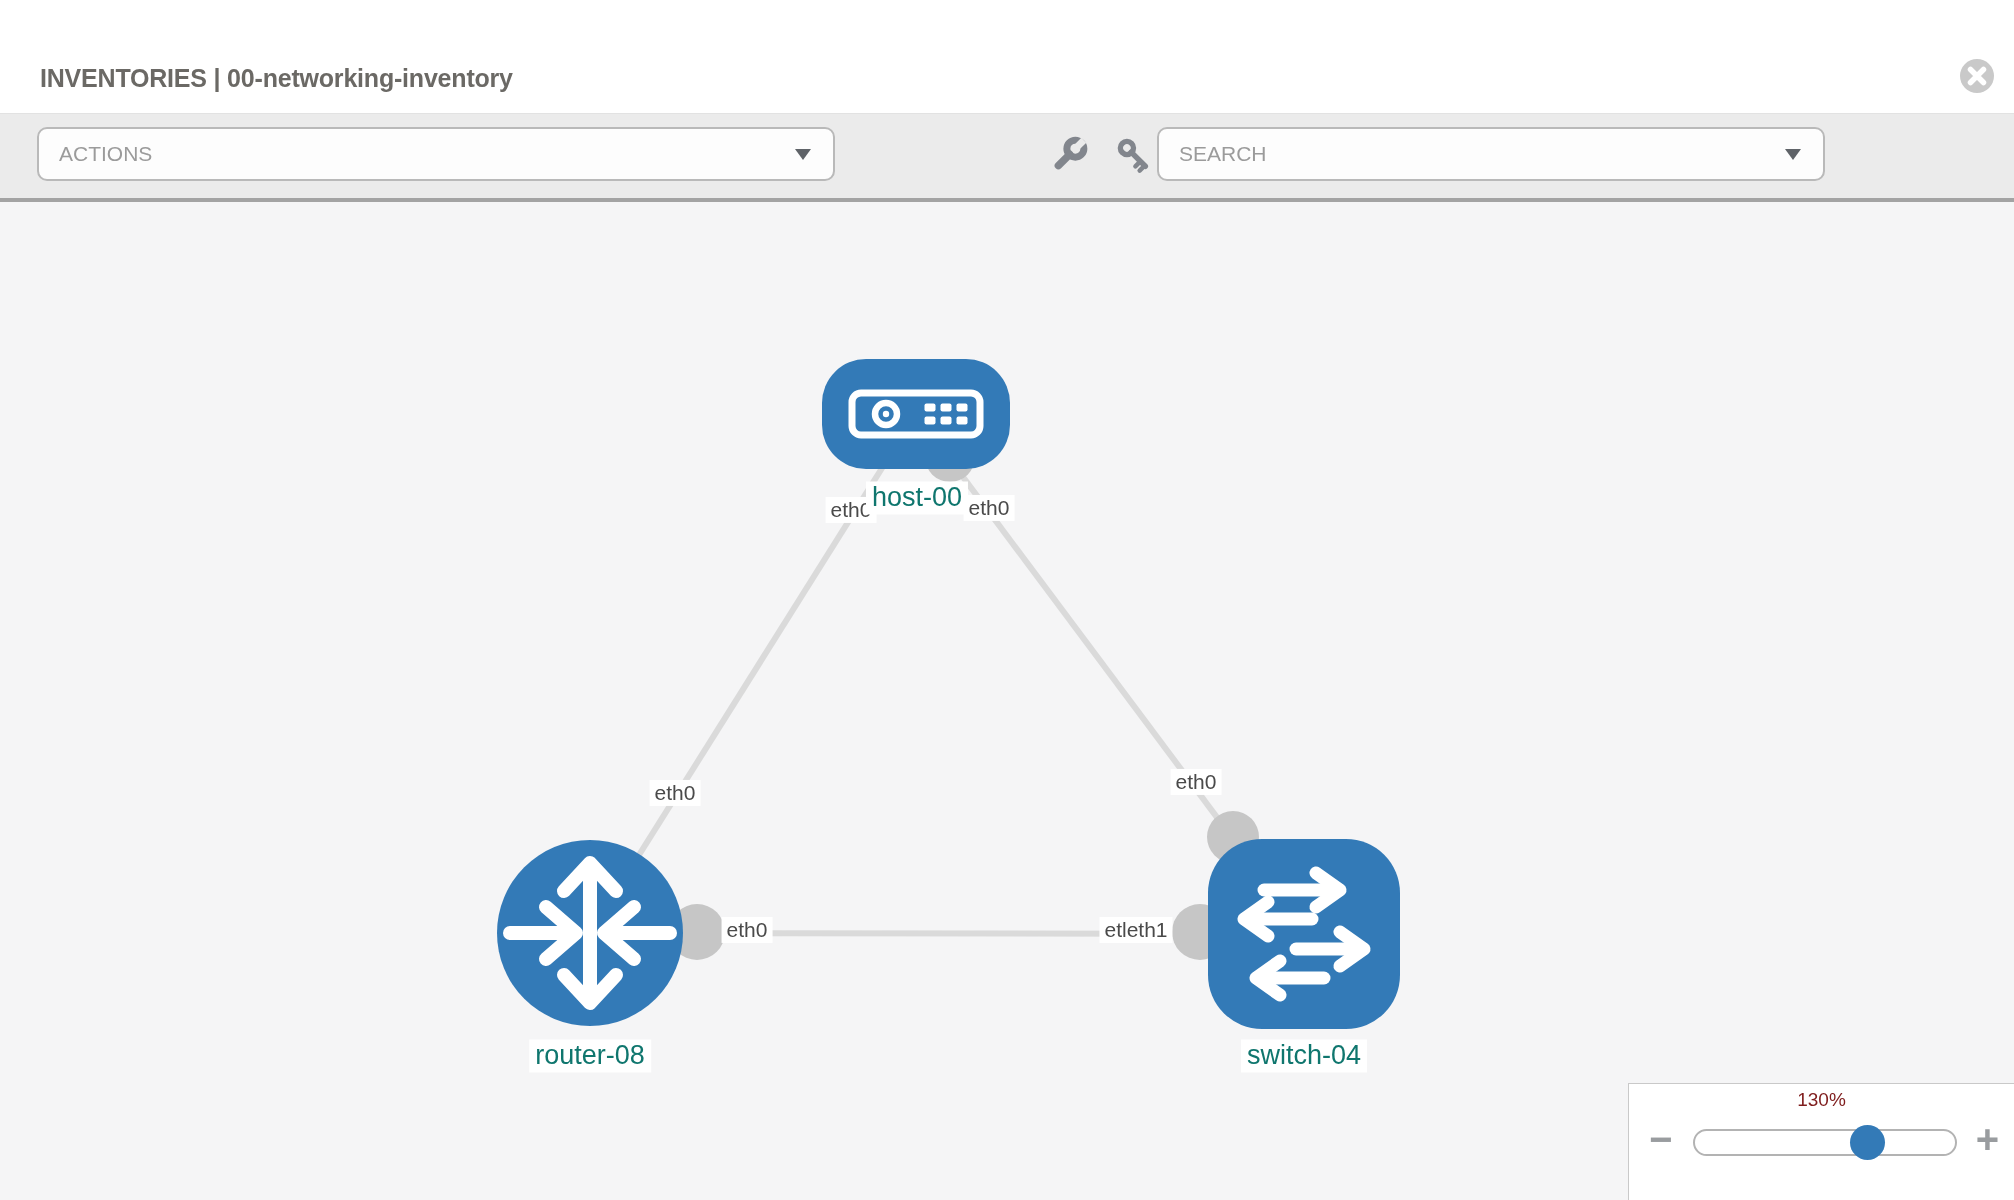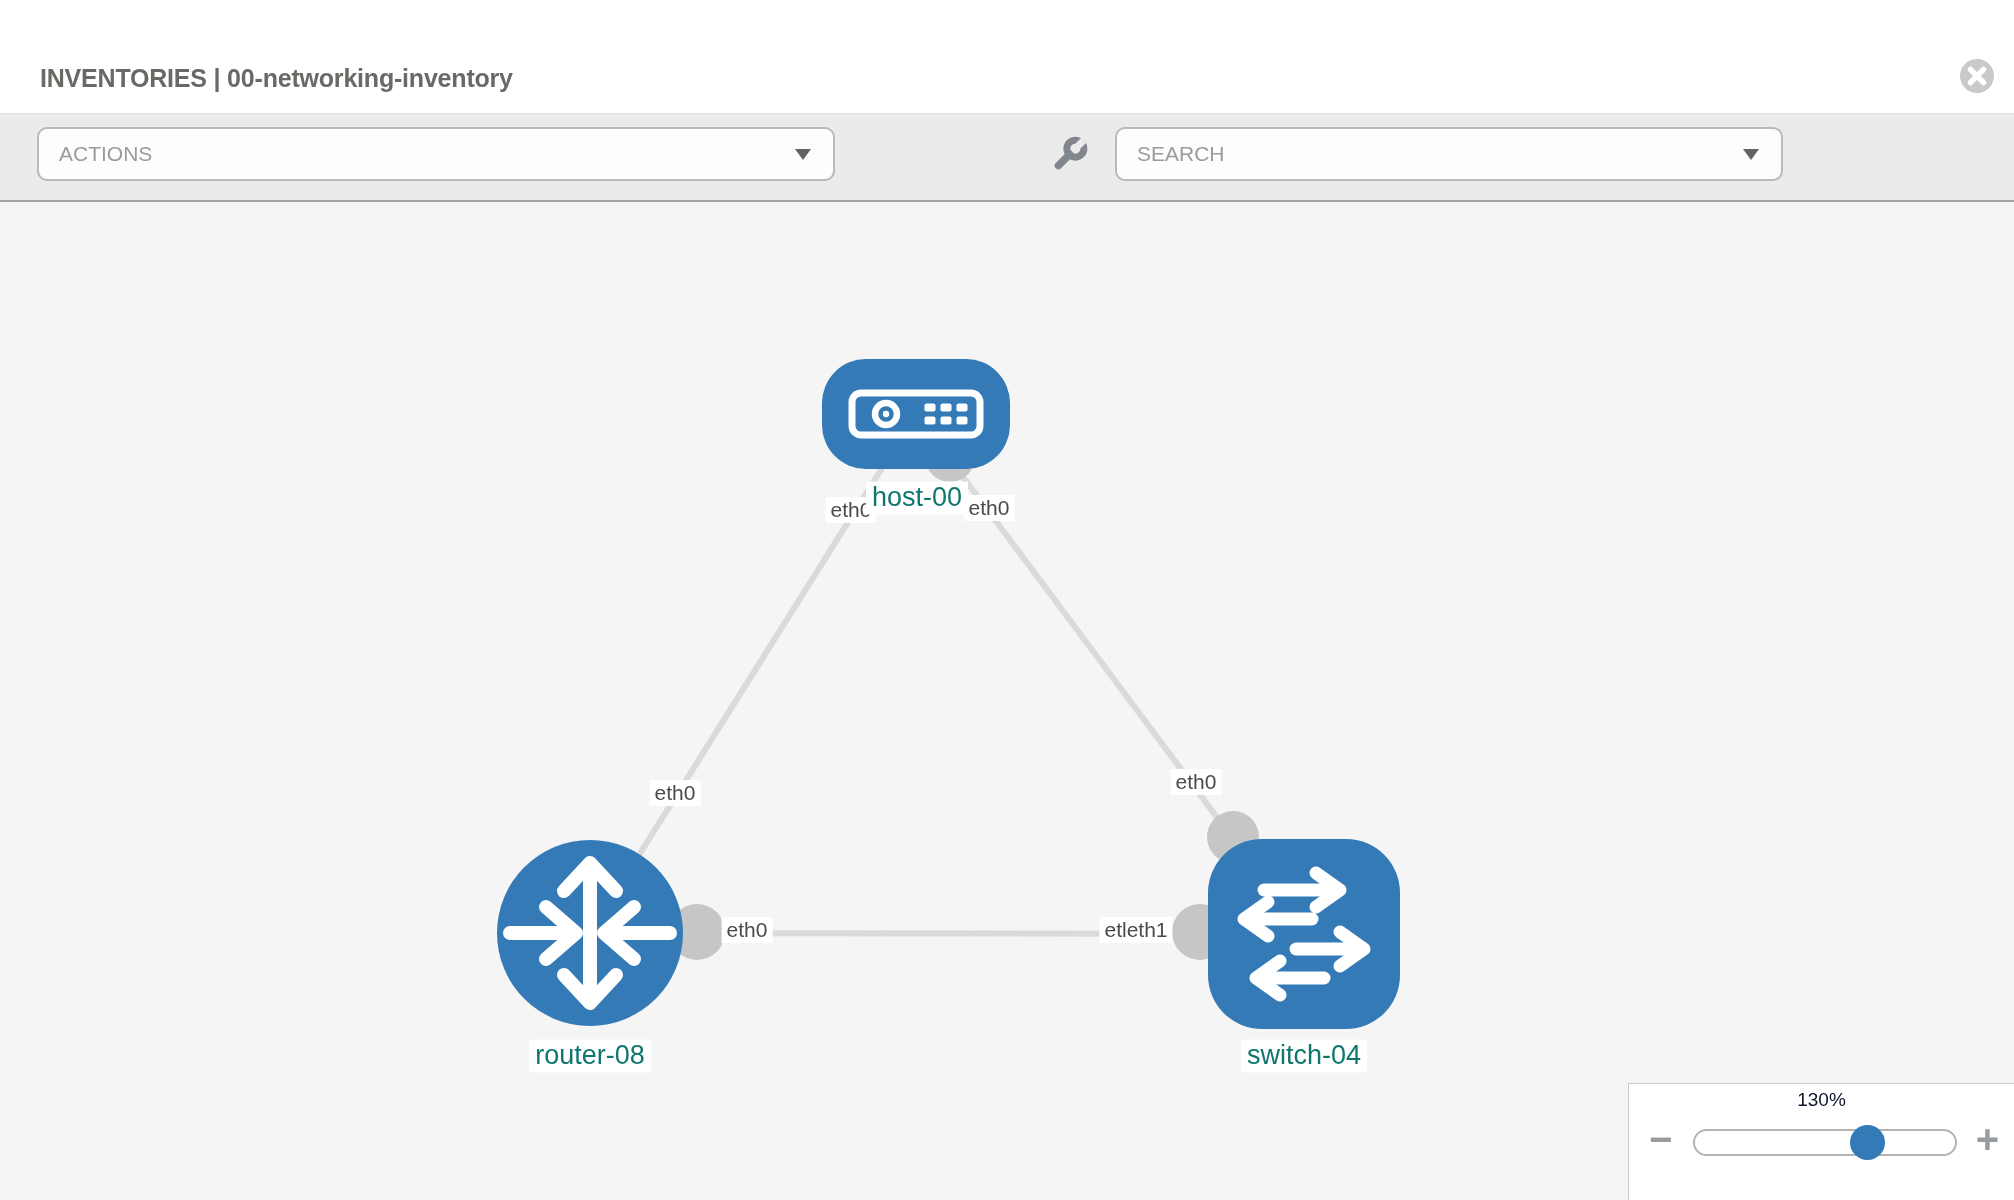--- a/index.html
+++ b/index.html
@@ -11,34 +11,34 @@
 
   
   .header { position:relative; height:71px; background:#ffffff; border-bottom:1px solid #e2e2e2;margin-top:43px; }
   .page-title {
     position:absolute; left:40px; top:50%; transform:translateY(-50%);
     font-size:25px; font-weight:bold; color:#6b6965; letter-spacing:-0.2px; white-space:nowrap;
   }
   .close-btn { position:absolute; right:19px; top:15px; width:36px; height:36px; cursor:pointer; }
 
   
-  .toolbar { position:relative; height:88px; background:#ebebeb; border-bottom:2px solid #a3a3a3; }
+  .toolbar { position:relative; height:88px; background:#ebebeb; border-bottom:4px solid #a3a3a3; }
   .select-box {
     position:absolute; top:13px; height:54px; background:#fdfdfd;
     border:2px solid #b9b9b9; border-radius:10px;
     display:flex; align-items:center; padding:0 20px;
     font-size:21px; color:#9b9b9b; cursor:pointer;
   }
   .select-box .caret {
     position:absolute; right:22px; top:50%; margin-top:-5px;
     width:0; height:0; border-left:8px solid transparent; border-right:8px solid transparent;
     border-top:11px solid #5f6368;
   }
   .actions-box { left:37px; width:798px; }
-  .search-box  { left:1115px; width:668px; }
+  .search-box  { left:1157px; width:668px; }
   .tool-icon { position:absolute; cursor:pointer; }
   .wrench-pos { left:1046px; top:18px; }
   .key-pos    { left:1113px; top:20px; }
 
   
   .canvas { position:relative; height:1039px; background:#f5f5f6; overflow:hidden; }
   .canvas svg.topology { position:absolute; left:0; top:0; }
 
   .graph-label {
     position:absolute; transform:translate(-50%,-50%);
@@ -46,21 +46,21 @@
   }
   .eth-label  { font-size:21px; color:#4a4a4a; padding:1px 5px; }
   .node-label { font-size:27px; color:#0f766e; padding:1px 6px; }
 
   
   .zoom-panel {
     position:absolute; left:1628px; top:1083px; width:386px; height:117px;
     background:#ffffff; border:1px solid #c9c9c9; border-right:none; border-bottom:none;
   }
   .zoom-value { position:absolute; top:5px; left:0; width:100%; text-align:center;
-    font-size:19px; color:#0f172a; }
+    font-size:19px; color:#7f1d1d; }
   .zoom-minus, .zoom-plus {
     position:absolute; top:33px; font-size:40px; font-weight:bold; color:#999c9f;
     line-height:44px; cursor:pointer; user-select:none;
   }
   .zoom-minus { left:20px; }
   .zoom-plus  { right:15px; }
   .zoom-track {
     position:absolute; left:64px; top:45px; width:264px; height:27px;
     background:#ffffff; border:2px solid #b3b3b3; border-radius:14px; cursor:pointer;
   }

